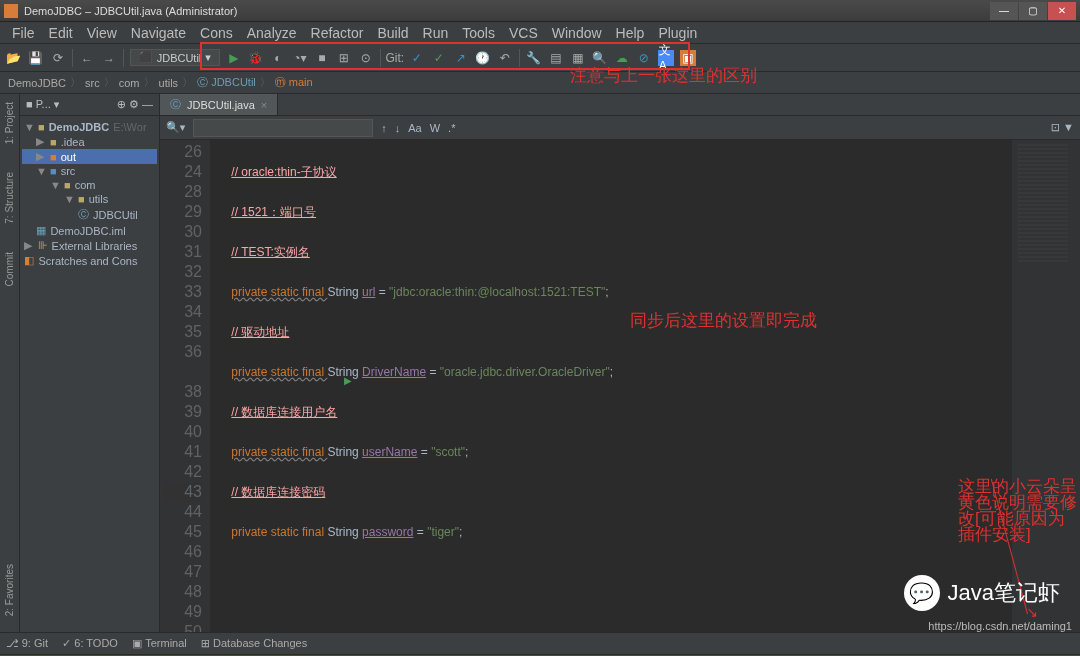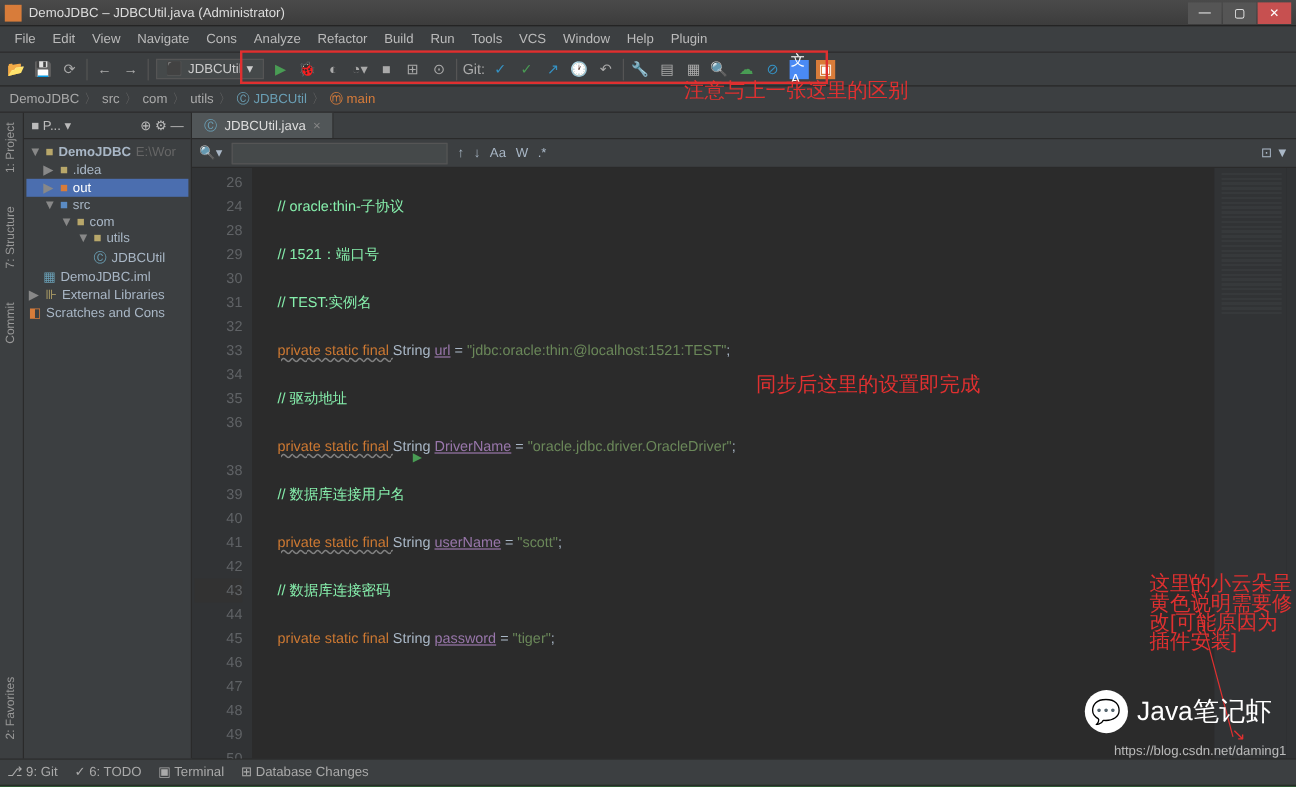--- a/index.html
+++ b/index.html
@@ -4,21 +4,21 @@
 <style>
 * { margin: 0; padding: 0; box-sizing: border-box; font-family: "Segoe UI", Arial, sans-serif; }
 body { background: #2b2b2b; color: #a9b7c6; font-size: 12px; width: 1080px; height: 656px; overflow: hidden; position: relative; }
 .titlebar { background: linear-gradient(#4a4a4a, #3c3c3c); height: 22px; display: flex; align-items: center; padding: 0 4px; border-bottom: 1px solid #222; }
 .titlebar .icon { width: 14px; height: 14px; background: #d87c3a; margin-right: 6px; }
 .titlebar .title { color: #ddd; font-size: 11px; flex: 1; }
 .win-controls { display: flex; gap: 1px; }
 .win-btn { width: 28px; height: 18px; background: #555; color: #fff; font-size: 10px; display: flex; align-items: center; justify-content: center; cursor: pointer; }
 .win-btn.close { background: #c75050; }
 .menubar { background: #3c3f41; height: 22px; display: flex; align-items: center; padding: 0 6px; gap: 2px; border-bottom: 1px solid #2a2a2a; }
-.menu-item { color: #bbb; padding: 2px 6px; font-size: 11px; cursor: pointer; }
+.menu-item { color: #bbb; padding: 2px 6px; font-size: 14px; cursor: pointer; }
 .toolbar { background: #3c3f41; height: 28px; display: flex; align-items: center; padding: 0 6px; gap: 6px; border-bottom: 1px solid #2a2a2a; position: relative; }
 .tool-icon { width: 16px; height: 16px; display: flex; align-items: center; justify-content: center; color: #aaa; cursor: pointer; font-size: 12px; }
 .tool-sep { width: 1px; height: 18px; background: #555; }
 .run-config { background: #45494a; border: 1px solid #555; padding: 1px 8px; font-size: 11px; color: #ccc; display: flex; align-items: center; gap: 4px; }
 .red-box { position: absolute; border: 2px solid #e03030; pointer-events: none; }
 .breadcrumb { background: #3c3f41; height: 22px; display: flex; align-items: center; padding: 0 8px; gap: 4px; font-size: 11px; color: #aaa; border-bottom: 1px solid #2a2a2a; }
 .bc-sep { color: #666; }
 .bc-item { cursor: pointer; }
 .main-area { display: flex; height: 538px; }
 .left-gutter { width: 20px; background: #3c3f41; border-right: 1px solid #2a2a2a; display: flex; flex-direction: column; align-items: center; padding-top: 4px; gap: 20px; }
@@ -33,27 +33,27 @@
 .folder-icon.orange { color: #d87c3a; }
 .file-icon { color: #6a9fb5; }
 .editor-area { flex: 1; background: #2b2b2b; display: flex; flex-direction: column; position: relative; }
 .tabs { background: #3c3f41; height: 22px; display: flex; align-items: center; border-bottom: 1px solid #2a2a2a; }
 .tab { background: #4e5254; padding: 3px 10px; font-size: 11px; color: #ddd; display: flex; align-items: center; gap: 6px; border-right: 1px solid #2a2a2a; }
 .tab.active { background: #515658; }
 .tab-close { color: #888; cursor: pointer; }
 .find-bar { background: #3c3f41; height: 24px; display: flex; align-items: center; padding: 0 6px; gap: 8px; font-size: 11px; border-bottom: 1px solid #2a2a2a; }
 .find-input { background: #45494a; border: 1px solid #555; color: #ccc; padding: 2px 6px; font-size: 11px; width: 180px; }
 .code-container { flex: 1; display: flex; overflow: hidden; position: relative; }
-.gutter-col { background: #313335; width: 50px; text-align: right; padding: 2px 8px 2px 2px; color: #606366; font-family: Consolas, monospace; font-size: 12px; line-height: 20px; }
+.gutter-col { background: #313335; width: 50px; text-align: right; padding: 2px 8px 2px 2px; color: #606366; font-family: Consolas, monospace; font-size: 16px; line-height: 20px; }
 .code-col { flex: 1; padding: 2px 8px; font-family: Consolas, monospace; font-size: 12px; line-height: 20px; white-space: pre; }
 .line { height: 20px; }
 .line.hl { background: #323232; }
 .kw { color: #cc7832; }
 .str { color: #6a8759; }
-.cmt { color: #86efac; }
+.cmt { color: #fca5a5; text-decoration: underline; }
 .type { color: #a9b7c6; }
 .under { text-decoration: underline wavy #808080; }
 .field { color: #9876aa; text-decoration: underline; }
 .minimap { width: 60px; background: #313335; position: relative; }
 .minimap-content { position: absolute; top: 4px; right: 4px; width: 50px; height: 120px; background: repeating-linear-gradient(#3a3d3f 0 2px, transparent 2px 4px); opacity: 0.6; }
 .right-gutter { width: 8px; background: #313335; }
 .annotation { position: absolute; color: #e03030; font-size: 17px; font-family: "Microsoft YaHei", sans-serif; }
 .bottom-tabs { background: #3c3f41; height: 22px; display: flex; align-items: center; padding: 0 6px; gap: 14px; font-size: 11px; color: #aaa; border-top: 1px solid #2a2a2a; }
 .status-bar { background: #2f6338; opacity: 0.85; height: 22px; display: flex; align-items: center; padding: 0 8px; gap: 12px; font-size: 11px; color: #ddd; border-top: 1px solid #2a2a2a; }
 .wechat-overlay { position: absolute; right: 20px; bottom: 45px; display: flex; align-items: center; gap: 8px; color: #fff; font-size: 22px; }

